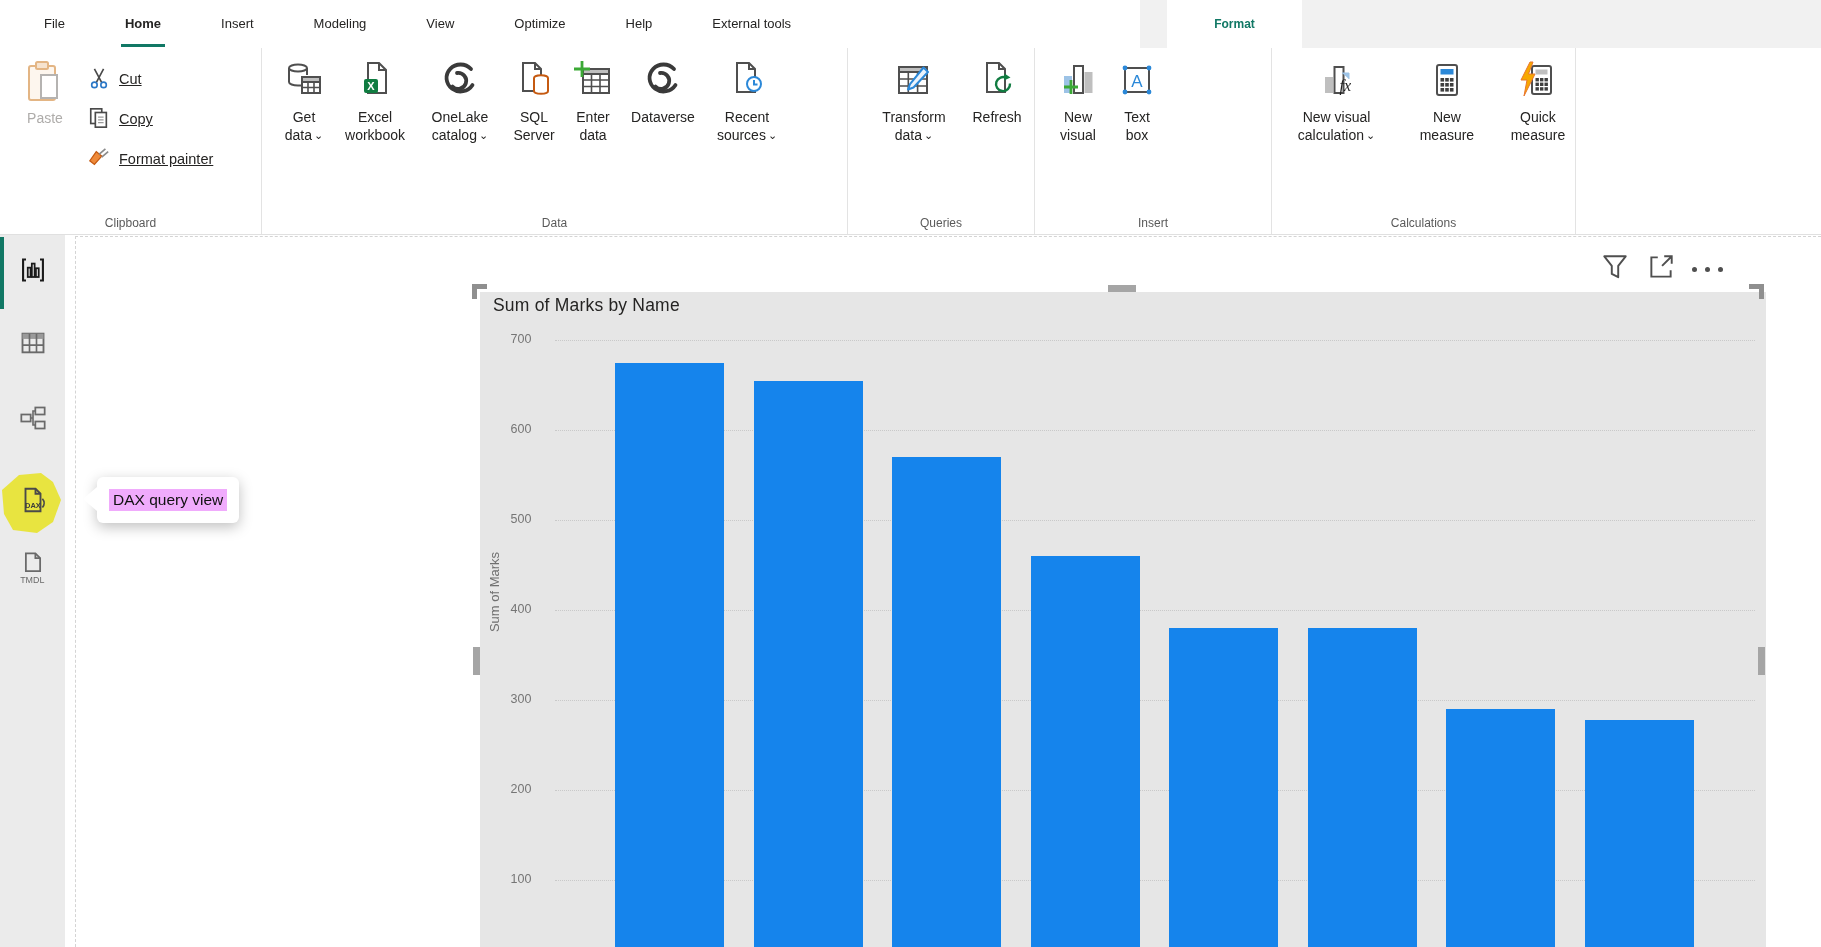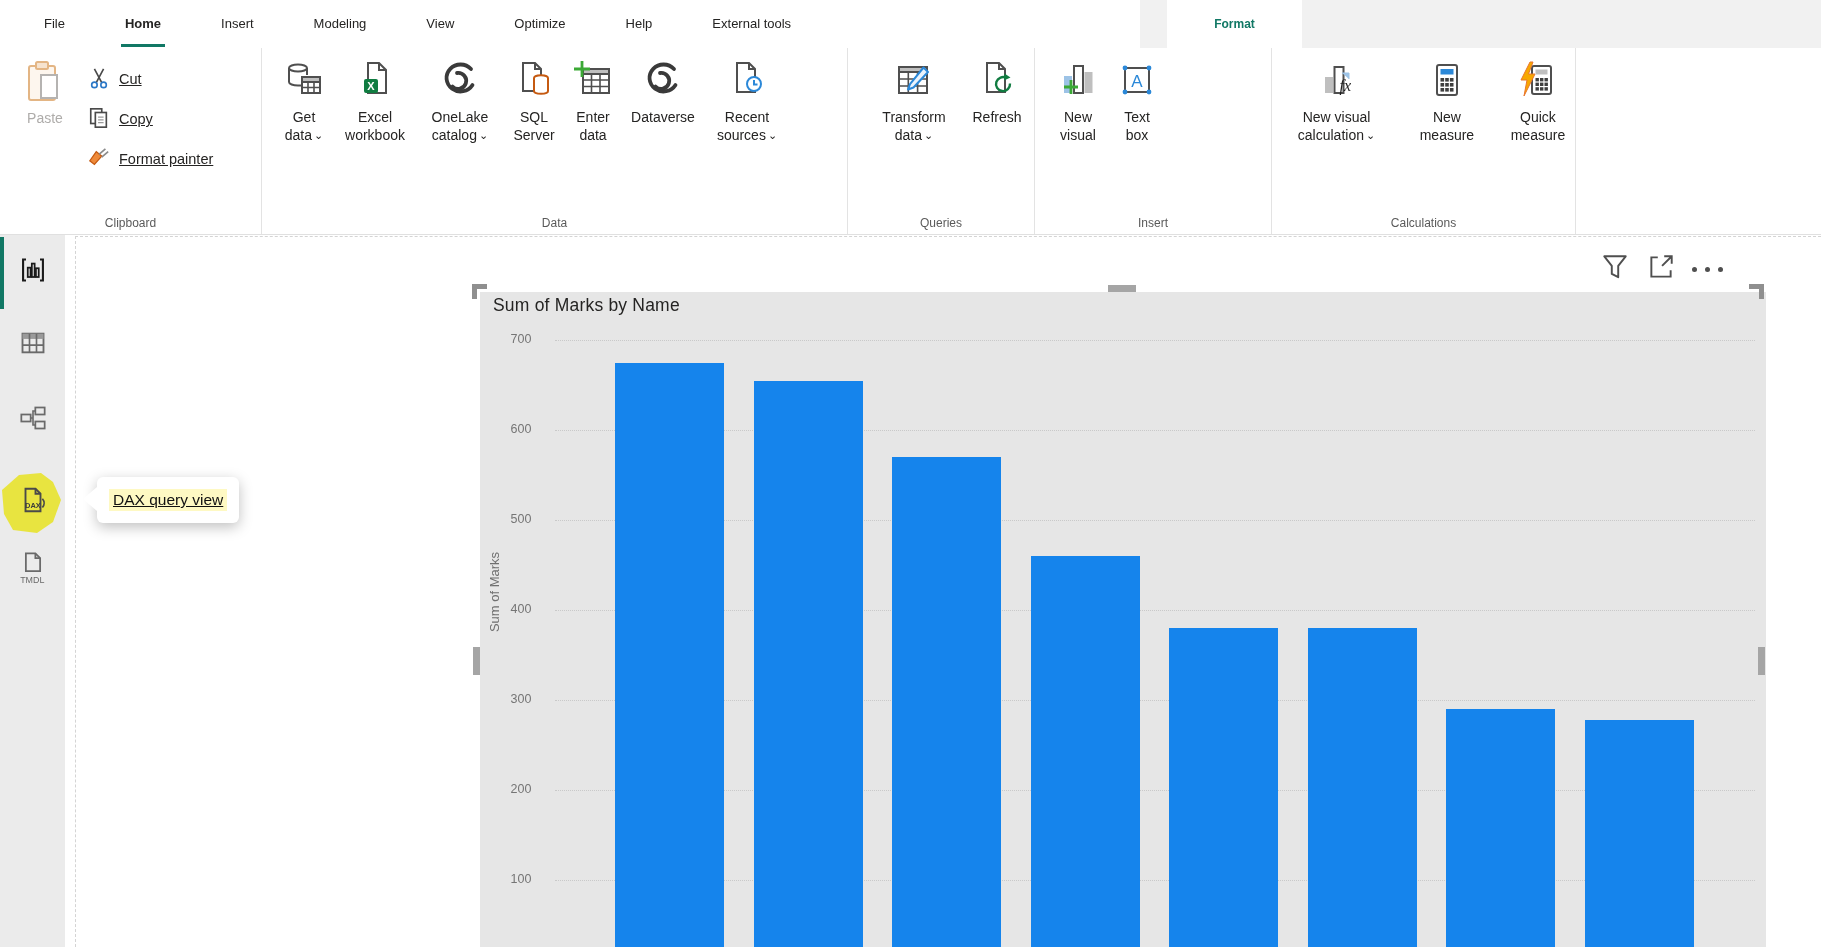--- a/index.html
+++ b/index.html
@@ -50,21 +50,21 @@
   .active-bar { position:absolute; left:0; top:237px; width:4px; height:72px; background:#117865; }
   .side-icon { position:absolute; left:13px; width:40px; height:40px; display:flex; align-items:center; justify-content:center; }
   .page-edge-v { position:absolute; left:75px; top:236px; height:711px; border-left:1px dashed #d4d4d4; }
   .page-edge-h { position:absolute; left:75px; top:236px; width:1746px; border-top:1px dashed #d4d4d4; }
 
   
   .tooltip { position:absolute; left:97px; top:477px; height:46px; background:#fff; border-radius:6px;
     box-shadow:0 4px 14px rgba(0,0,0,.25); display:flex; align-items:center; padding:0 12px; }
   .tooltip::before { content:""; position:absolute; left:-14px; top:10px; border:12px solid transparent;
     border-left-width:0; border-right:14px solid #fff; }
-  .tooltip span { font-size:15.5px; color:#111; background:#fef9c3; padding:2px 4px;text-decoration:underline; }
+  .tooltip span { font-size:15.5px; color:#111; background:#f0abfc; padding:2px 4px; }
 
   
   .visual { position:absolute; left:480px; top:292px; width:1286px; height:655px; background:#e6e6e6; overflow:hidden; }
   .v-title { position:absolute; left:13px; top:3px; font-size:17.5px; font-weight:500; color:#252423; letter-spacing:.2px; }
   .y-axis-title { position:absolute; left:14px; top:300px; transform:translate(-50%,-50%) rotate(-90deg); font-size:13px; color:#6f6f6f; white-space:nowrap; }
   .gridline { position:absolute; left:75px; width:1200px; border-top:1px dotted #c9c9c9; }
   .tick { position:absolute; left:18px; width:46px; text-align:center; font-size:12.5px; color:#757575; }
   .bar { position:absolute; width:109px; }
 
   

